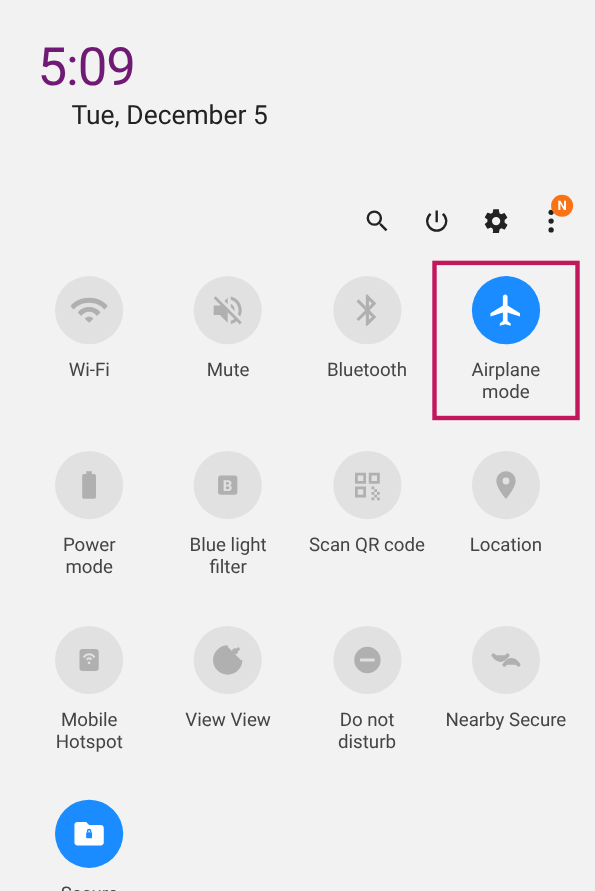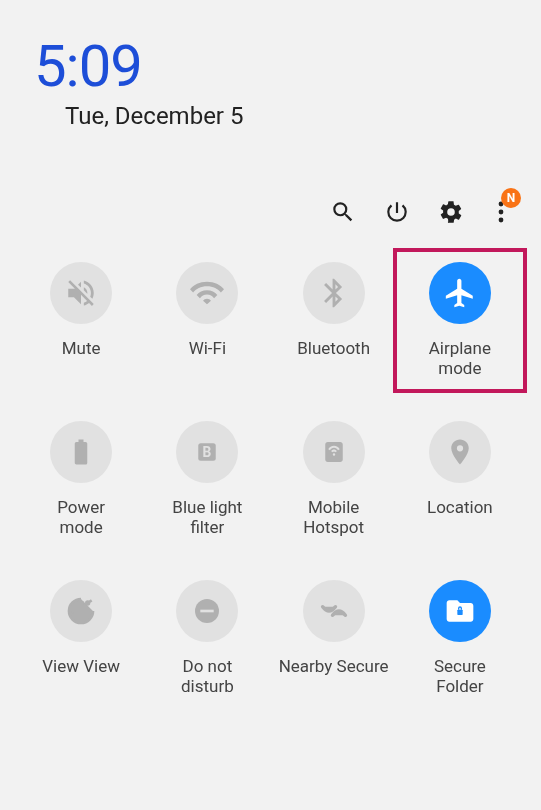--- a/index.html
+++ b/index.html
@@ -8,23 +8,23 @@
     height: 810px;
     background: #f2f2f2;
     font-family: -apple-system, BlinkMacSystemFont, "Segoe UI", Roboto, sans-serif;
     color: #333;
     overflow: hidden;
   }
   .header {
     padding: 32px 34px 10px 34px;
   }
   .time {
-    font-size: 58px;
+    font-size: 48px;
     font-weight: 400;
-    color: #1d4ed8;
+    color: #701a75;
     letter-spacing: -1px;
   }
   .date {
     font-size: 24px;
     font-weight: 400;
     color: #222;
     margin-top: 2px;
     margin-left: 31px;
   }
   .actions {
@@ -132,33 +132,33 @@
       </svg>
     <div class="badge">N</div>
   </div>
 </div>
 
 <div class="grid">
 
   <div class="tile">
     <div class="circle">
       <svg width="34" height="34" viewBox="0 0 24 24">
+          <path class="icon-off" d="M12 4C6.9 4 2.4 6.1 0 9.4l2.2 2.2C4.1 9 7.8 7.2 12 7.2s7.9 1.8 9.8 4.4L24 9.4C21.6 6.1 17.1 4 12 4Zm0 6c-3 0-5.7 1.3-7.3 3.4l2.3 2.3c1.1-1.6 2.9-2.7 5-2.7s3.9 1.1 5 2.7l2.3-2.3C17.7 11.3 15 10 12 10Zm0 6c-1.2 0-2.2.6-2.8 1.5L12 20l2.8-2.5c-.6-.9-1.6-1.5-2.8-1.5Z"></path>
+        </svg>
+    </div>
+    <div class="label">Wi-Fi</div>
+  </div>
+
+  <div class="tile">
+    <div class="circle">
+      <svg width="34" height="34" viewBox="0 0 24 24">
           <path class="icon-off" d="M16.5 12c0-1.8-1-3.3-2.5-4.1v2.2l2.4 2.4c.1-.2.1-.3.1-.5ZM19 12c0 .9-.2 1.8-.5 2.6l1.5 1.5c.6-1.3 1-2.6 1-4.1 0-4.3-3-7.9-7-8.8v2.1c2.9.9 5 3.5 5 6.7ZM4.3 3 3 4.3 7.7 9H3v6h4l5 5v-6.7l4.3 4.3c-.7.5-1.4.9-2.3 1.2v2.1c1.4-.3 2.6-1 3.7-1.8l2 2L21 19.7 4.3 3ZM12 4 9.9 6.1 12 8.2V4Z"></path>
         </svg>
     </div>
     <div class="label">Mute</div>
-  </div>
-
-  <div class="tile">
-    <div class="circle">
-      <svg width="34" height="34" viewBox="0 0 24 24">
-          <path class="icon-off" d="M12 4C6.9 4 2.4 6.1 0 9.4l2.2 2.2C4.1 9 7.8 7.2 12 7.2s7.9 1.8 9.8 4.4L24 9.4C21.6 6.1 17.1 4 12 4Zm0 6c-3 0-5.7 1.3-7.3 3.4l2.3 2.3c1.1-1.6 2.9-2.7 5-2.7s3.9 1.1 5 2.7l2.3-2.3C17.7 11.3 15 10 12 10Zm0 6c-1.2 0-2.2.6-2.8 1.5L12 20l2.8-2.5c-.6-.9-1.6-1.5-2.8-1.5Z"></path>
-        </svg>
-    </div>
-    <div class="label">Wi-Fi</div>
   </div>
 
   <div class="tile">
     <div class="circle">
       <svg width="34" height="34" viewBox="0 0 24 24">
           <path class="icon-off" d="M17.7 7.7 12 2h-1v7.6L6.4 5 5 6.4 10.6 12 5 17.6 6.4 19l4.6-4.6V22h1l5.7-5.7L13.4 12l4.3-4.3ZM13 5.8l1.9 1.9L13 9.6V5.8Zm1.9 10.5L13 18.2v-3.8l1.9 1.9Z"></path>
         </svg>
     </div>
     <div class="label">Bluetooth</div>
   </div>
@@ -190,38 +190,46 @@
       <svg width="30" height="30" viewBox="0 0 24 24">
           <rect class="icon-off" x="5" y="5" width="14" height="14" rx="2"></rect>
           <text x="12" y="16" text-anchor="middle" font-size="11" font-weight="700" fill="#e1e1e1">B</text>
         </svg>
     </div>
     <div class="label">Blue light
 filter</div>
   </div>
 
 
+  <div class="tile">
+    <div class="circle">
+      <svg width="30" height="30" viewBox="0 0 24 24">
+          <path class="icon-off" d="M3 3h8v8H3V3Zm2 2v4h4V5H5Zm8-2h8v8h-8V3Zm2 2v4h4V5h-4ZM3 13h8v8H3v-8Zm2 2v4h4v-4H5Zm10-2h2v2h-2zm2 2h2v2h-2zm-2 2h2v2h-2zm4 0h2v2h-2zm-2 2h2v2h-2zm2 2h2v2h-2zm-4 0h2v2h-2z"></path>
+        </svg>
+    </div>
+    <div class="label">Scan QR code</div>
+  </div>
+
+  <div class="tile">
+    <div class="circle">
+      <svg width="30" height="30" viewBox="0 0 24 24">
+          <path class="icon-off" d="M12 2C8.1 2 5 5.1 5 9c0 5.3 7 13 7 13s7-7.8 7-13c0-3.9-3.1-7-7-7Zm0 9.5A2.5 2.5 0 1 1 14.5 9 2.5 2.5 0 0 1 12 11.5Z"></path>
+        </svg>
+    </div>
+    <div class="label">Location</div>
+  </div>
 
   <div class="tile">
     <div class="circle">
       <svg width="30" height="30" viewBox="0 0 24 24">
           <path class="icon-off" d="M17 4H7C5.9 4 5 4.9 5 6v12c0 1.1.9 2 2 2h10c1.1 0 2-.9 2-2V6c0-1.1-.9-2-2-2Zm-5 3c2 0 3.7 1.1 4.6 2.7l-1.4.8C14.6 9.4 13.4 8.6 12 8.6s-2.6.8-3.2 1.9l-1.4-.8C8.3 8.1 10 7 12 7Zm0 3c1 0 1.8.5 2.3 1.3l-1.4.8c-.2-.4-.5-.6-.9-.6s-.7.2-.9.6l-1.4-.8C10.2 10.5 11 10 12 10Zm0 3a1 1 0 1 1 0 2 1 1 0 0 1 0-2Z"></path>
         </svg>
     </div>
     <div class="label">Mobile
 Hotspot</div>
-  </div>
-
-  <div class="tile">
-    <div class="circle">
-      <svg width="30" height="30" viewBox="0 0 24 24">
-          <path class="icon-off" d="M12 2C8.1 2 5 5.1 5 9c0 5.3 7 13 7 13s7-7.8 7-13c0-3.9-3.1-7-7-7Zm0 9.5A2.5 2.5 0 1 1 14.5 9 2.5 2.5 0 0 1 12 11.5Z"></path>
-        </svg>
-    </div>
-    <div class="label">Location</div>
   </div>
 
   <div class="tile">
     <div class="circle">
       <svg width="32" height="32" viewBox="0 0 24 24">
           <path class="icon-off" fill="none" stroke="#b0b0b0" stroke-width="2" d="M12 3a9 9 0 1 0 9 9M14 6a6 6 0 0 0-8 8"></path>
           <circle class="icon-off" cx="17" cy="6" r="2"></circle>
           <path stroke="#b0b0b0" stroke-width="2" d="M17 6l3-2"></path>
         </svg>
     </div>

